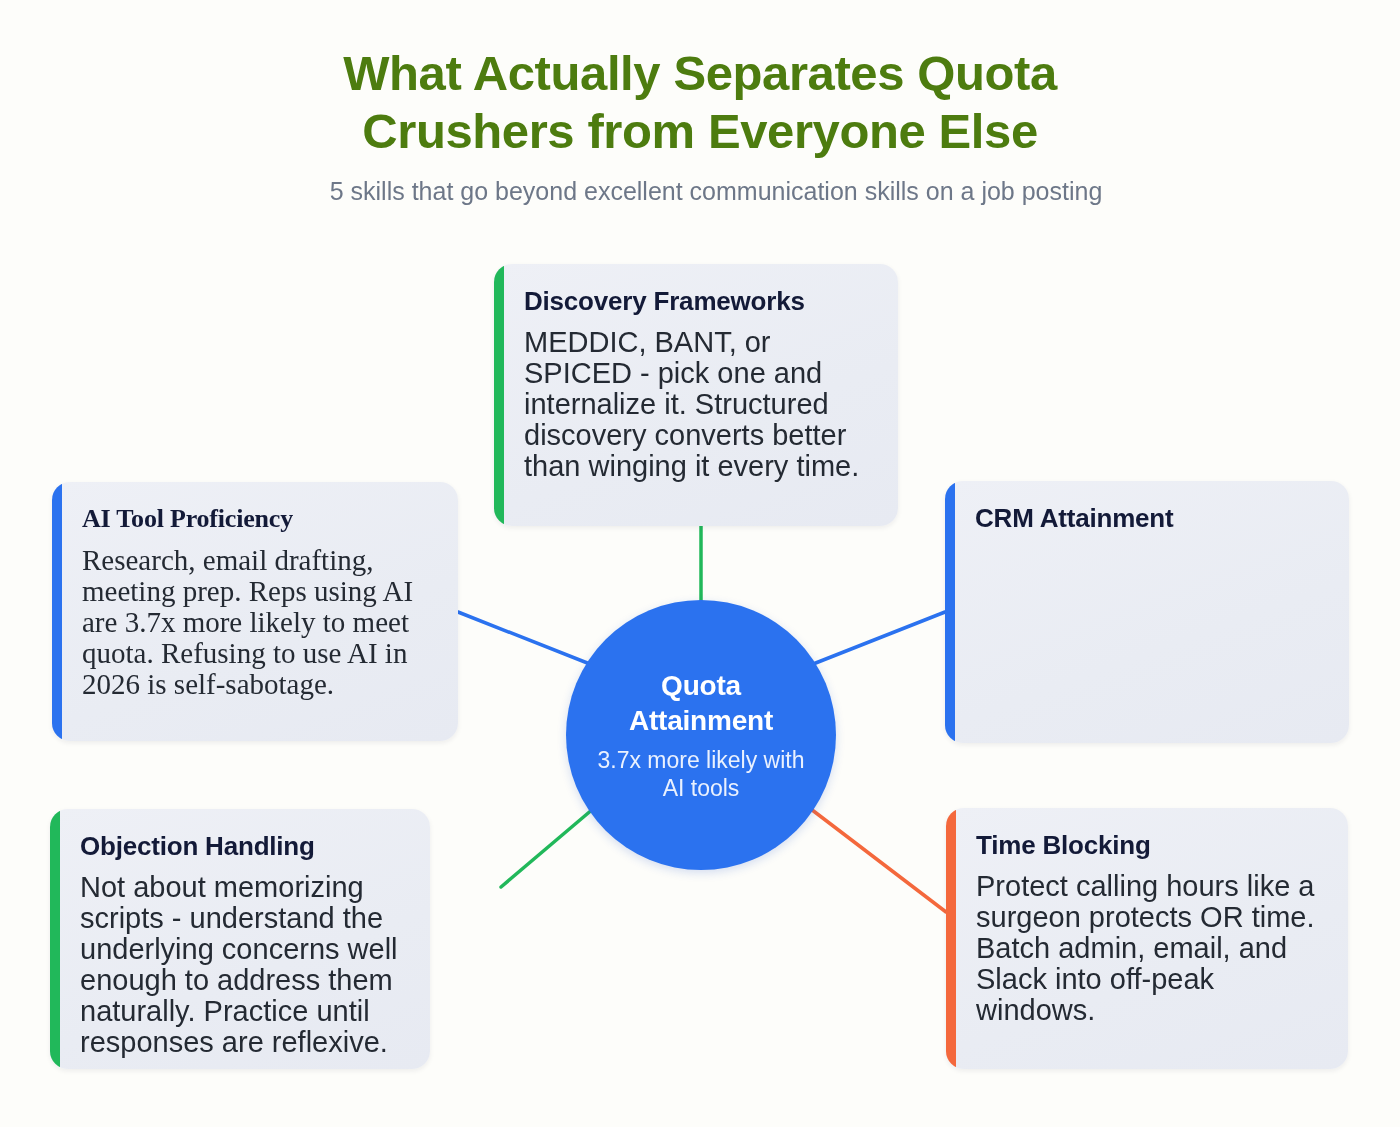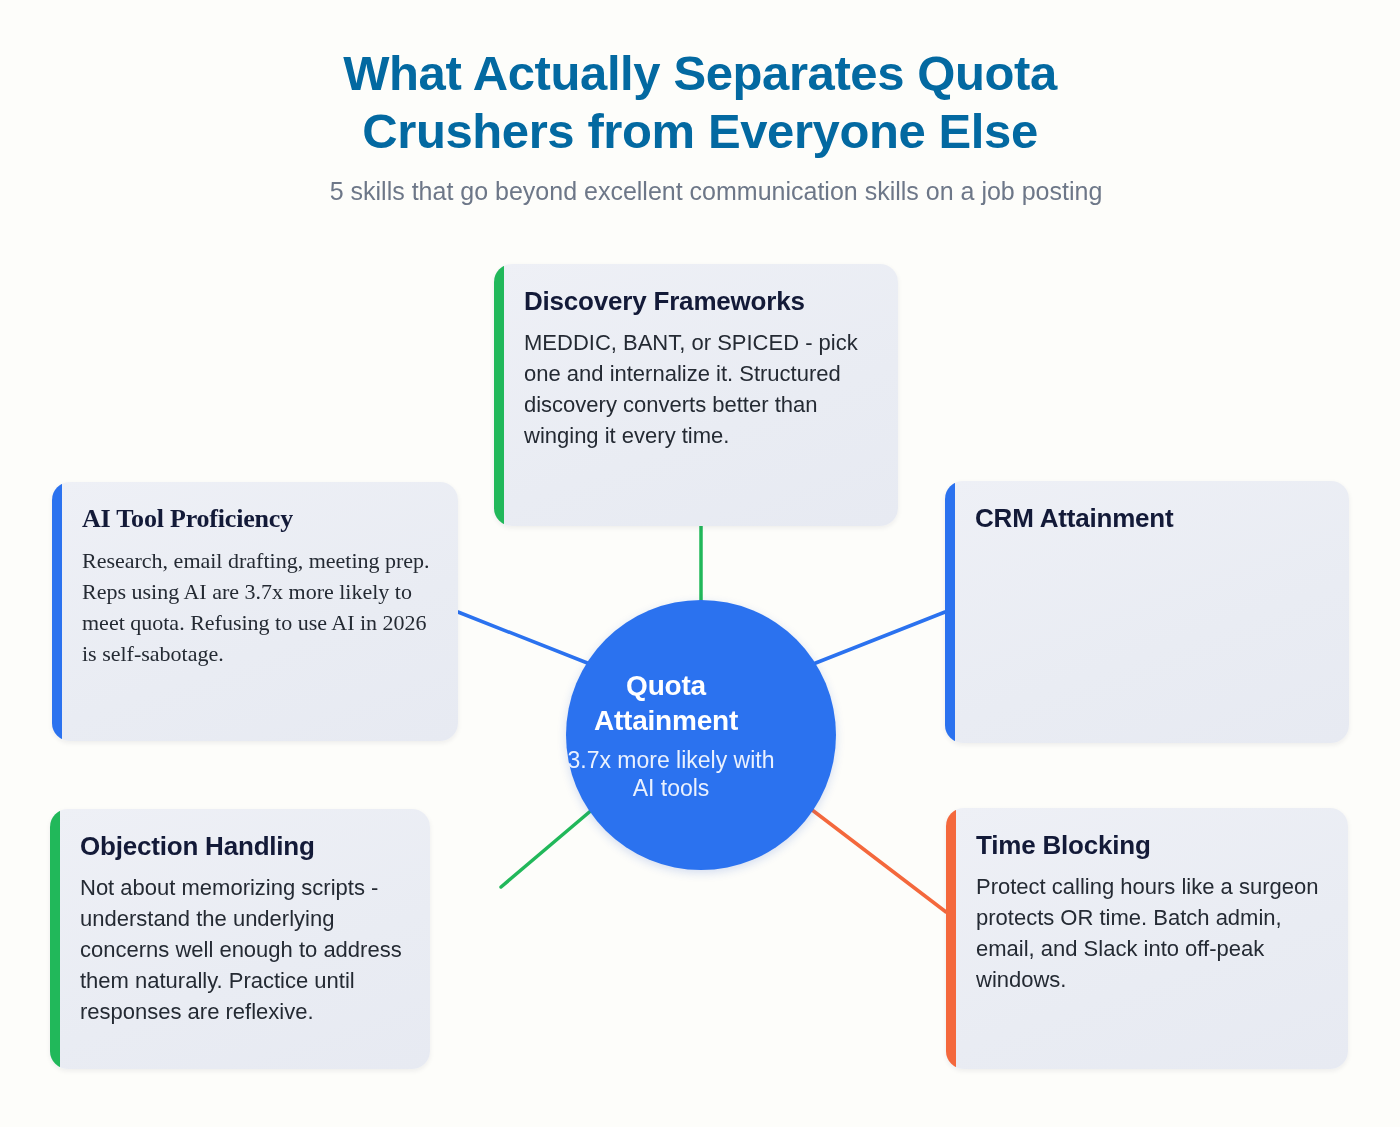--- a/index.html
+++ b/index.html
@@ -25,21 +25,21 @@
     position: absolute;
     top: 44px;
     left: 0;
     width: 1400px;
     text-align: center;
   }
   .title {
     font-size: 49px;
     line-height: 58px;
     font-weight: bold;
-    color: #0369a1;
+    color: #4d7c0f;
     letter-spacing: -0.4px;
     margin: 0 auto;
     max-width: 900px;
   }
   .subtitle {
     margin-top: 16px;
     font-size: 25px;
     line-height: 30px;
     color: #6d7788;
     font-weight: normal;
@@ -75,21 +75,21 @@
   }
   .card-title {
     font-size: 26px;
     font-weight: bold;
     color: #131a38;
     letter-spacing: -0.2px;
     margin: 0 0 11px 0;
     line-height: 30px;
   }
   .card-body {
-    font-size: 22px;
+    font-size: 29px;
     line-height: 31px;
     color: #242a33;
     margin: 0;
     white-space: pre-line;
   }
 
   
   #card-discovery   { left: 494px; top: 264px;  width: 404px; height: 262px; }
   #card-ai          { left: 52px;  top: 482px;  width: 406px; height: 259px; font-family: Liberation Serif, serif; }
   #card-crm         { left: 945px; top: 481px;  width: 404px; height: 262px; }
@@ -100,21 +100,21 @@
   #hub {
     position: absolute;
     left: 566px;
     top: 600px;
     width: 270px;
     height: 270px;
     border-radius: 50%;
     background: #2b72ef;
     display: flex;
     flex-direction: column;
-    align-items: flex-start;
+    align-items: center;
     justify-content: center;
     text-align: center;
     box-shadow: 0 3px 10px rgba(30,80,200,0.18);
   }
   #hub .hub-title {
     color: #ffffff;
     font-size: 28px;
     line-height: 35px;
     font-weight: bold;
     max-width: 200px;

